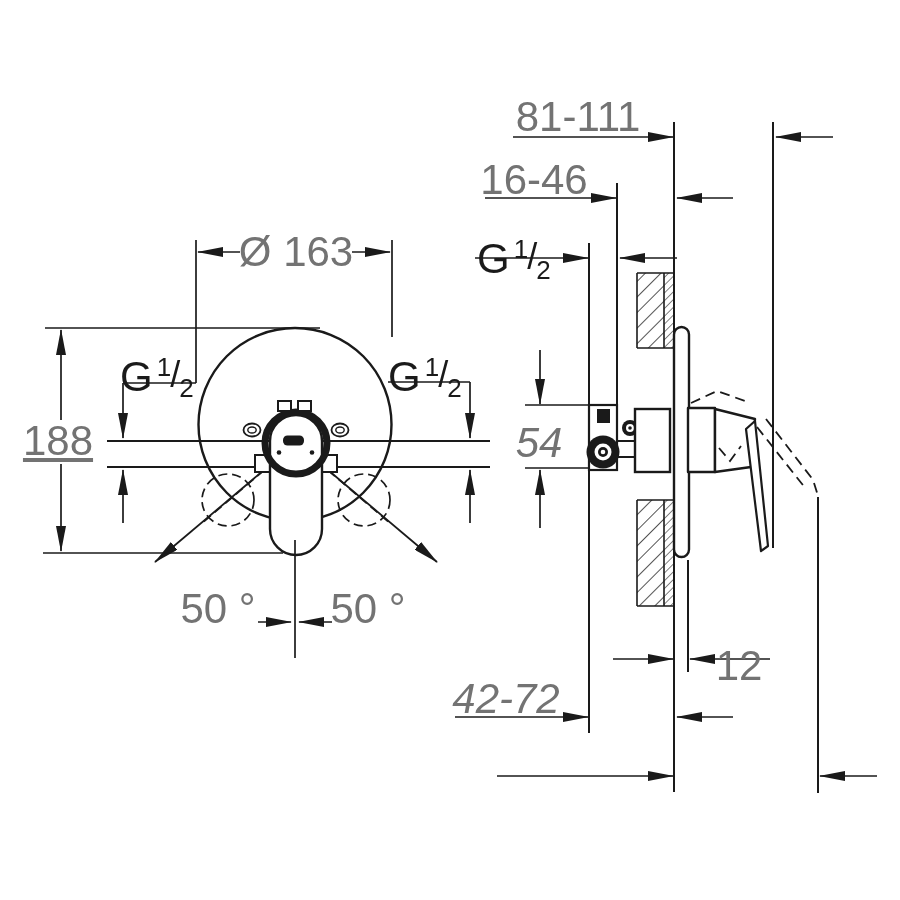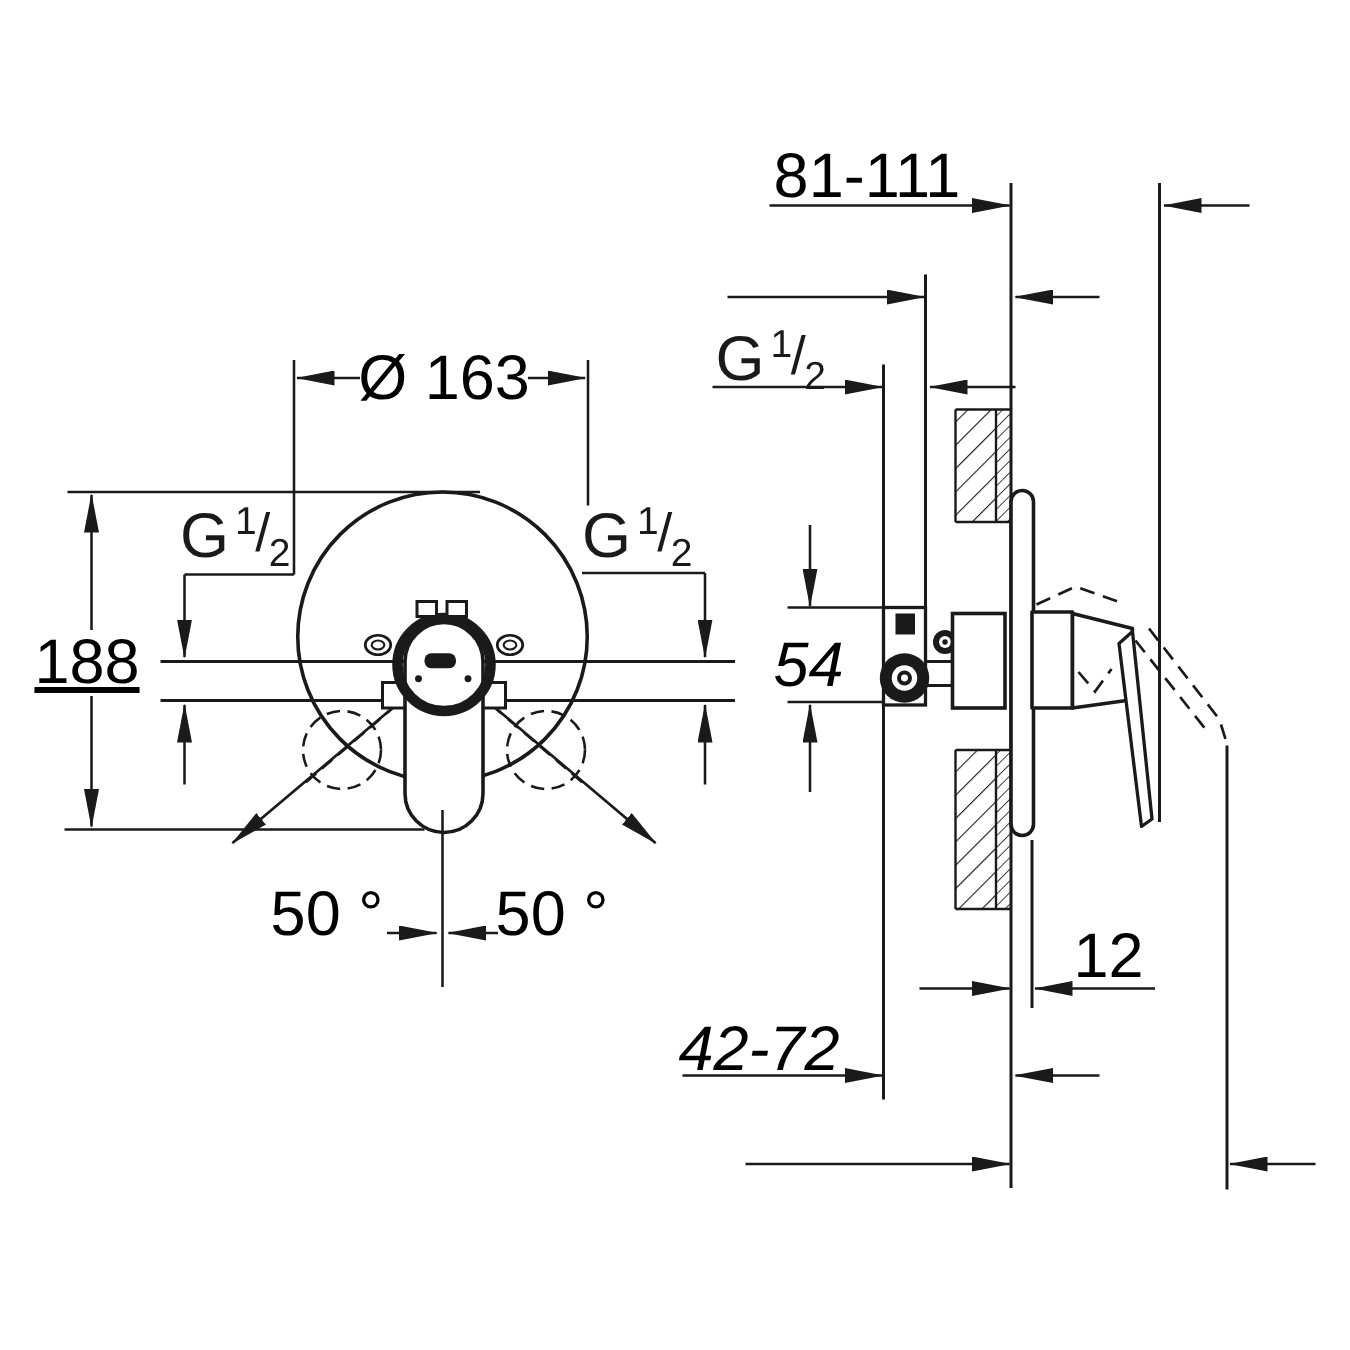--- a/index.html
+++ b/index.html
@@ -1,21 +1,21 @@
 <!DOCTYPE html>
 <html><head>
 <meta charset="utf-8">
 <style>
   html,body{margin:0;padding:0;background:#fff;}
   #stage{position:relative;width:900px;height:900px;background:#fff;overflow:hidden;
          font-family:"Liberation Sans", sans-serif;color:#1a1a1a;}
   #linework{position:absolute;left:0;top:0;}
-  .dim{position:absolute;font-size:42px;line-height:1;white-space:nowrap;color:#000000;}
+  .dim{position:absolute;font-size:42px;line-height:1;white-space:nowrap;color:#737373;}
   .ctr{transform:translate(-50%,-50%);}
-  .gfrac{position:absolute;font-size:42px;line-height:1;white-space:nowrap;}
+  .gfrac{position:absolute;font-size:42px;line-height:1;white-space:nowrap;margin-top:20px;}
   .gfrac .gnum{font-size:26px;position:relative;top:-15px;margin-left:4px;}
   .gfrac .gslash{font-size:36px;position:relative;top:-4px;margin-left:-1px;}
   .gfrac .gden{font-size:26px;position:relative;top:6px;margin-left:-1px;}
 </style>
 </head>
 <body>
 
 <div id="stage">
 
   <svg id="linework" width="900" height="900" viewBox="0 0 900 900">
@@ -199,20 +199,21 @@
   <div class="dim ctr" style="left:368px;top:609px;">50 °</div>
 
   <div class="gfrac" style="left:120px;top:336px;">
     <span>G</span><span class="gnum">1</span><span class="gslash">/</span><span class="gden">2</span>
   </div>
   <div class="gfrac" style="left:388px;top:336px;">
     <span>G</span><span class="gnum">1</span><span class="gslash">/</span><span class="gden">2</span>
   </div>
 
   <div class="dim ctr" style="left:578px;top:117px;">81-111</div>
+  <div class="dim ctr" style="left:534px;top:180px;">16-46</div>
   <div class="gfrac" style="left:477px;top:218px;">
     <span>G</span><span class="gnum">1</span><span class="gslash">/</span><span class="gden">2</span>
   </div>
   <div class="dim ctr" style="left:539px;top:443px;font-style:italic;">54</div>
-  <div class="dim ctr" style="left:739px;top:637px;">12</div>
+  <div class="dim ctr" style="left:739px;top:666px;">12</div>
   <div class="dim ctr" style="left:506px;top:699px;font-style:italic;">42-72</div>
 
 </div>
 
 </body></html>

